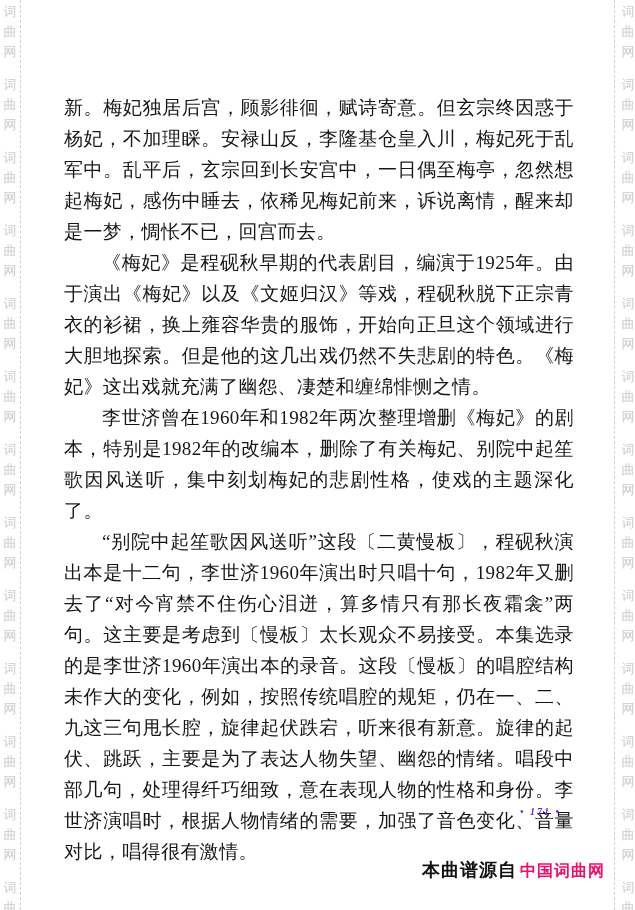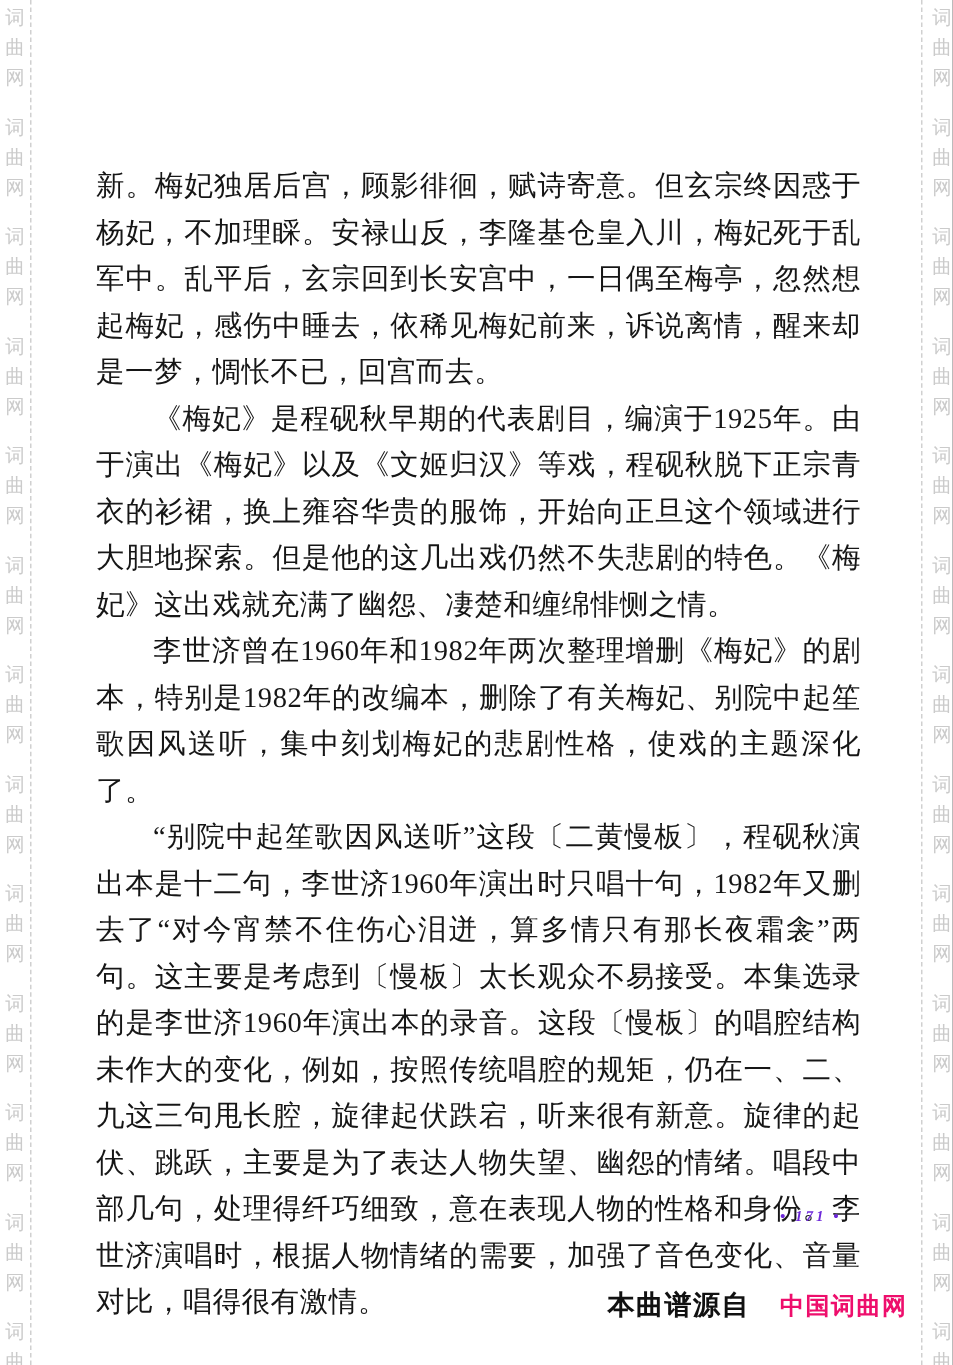--- a/index.html
+++ b/index.html
@@ -31,21 +31,21 @@
     text-align: center;
     font-size: 13px;
     line-height: 20px;
     font-family: "Liberation Sans", sans-serif;
   }
 
   
   .body-text {
     position: absolute;
     left: 64px;
-    top: 109px;
+    top: 92px;
     width: 510px;
     font-size: 19px;
     line-height: 31px;
     letter-spacing: 0.4px;
     text-align: justify;
     color: #161616;
     font-weight: 500;
     z-index: 2;
   }
   .para { margin: 0; }
@@ -64,21 +64,21 @@
     z-index: 2;
   }
 
   
   .footer {
     position: absolute;
     top: 858px;
     right: 30px;
     display: flex;
     align-items: baseline;
-    gap: 20px;
+    gap: 3px;
     font-family: "Liberation Sans", sans-serif;
     font-weight: bold;
     z-index: 2;
   }
   .footer-prefix { font-size: 18px; color: #111111; letter-spacing: 1px; }
   .footer-site   { font-size: 16px; letter-spacing: 1px; }
 </style>
 </head>
 <body>
 

